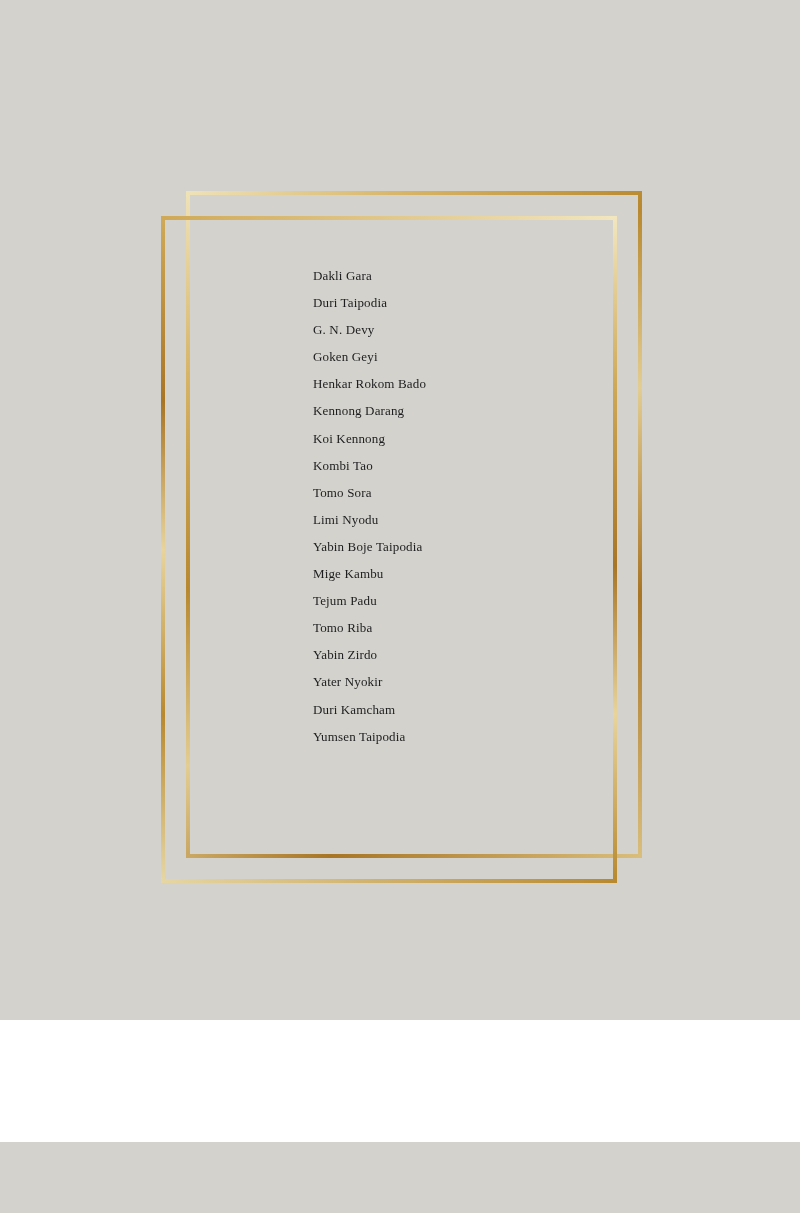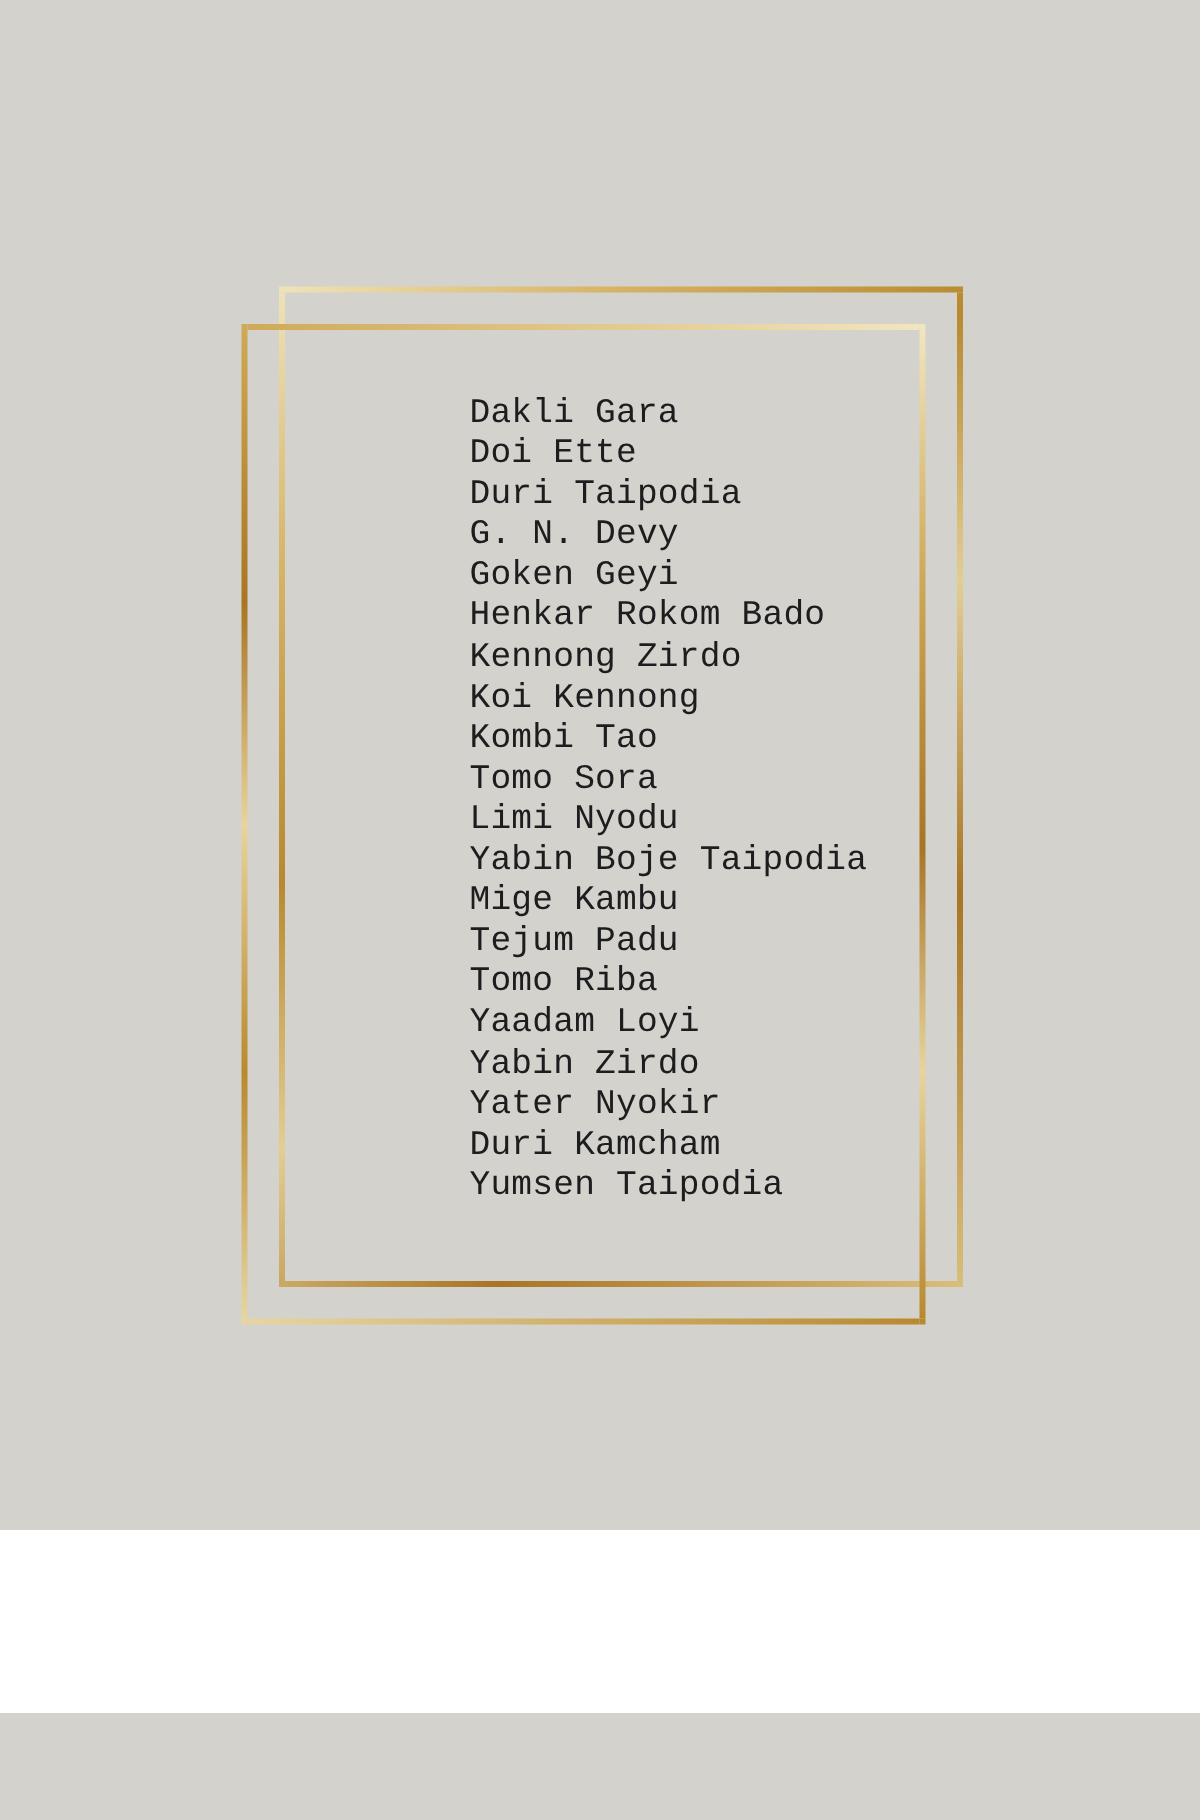--- a/index.html
+++ b/index.html
@@ -56,22 +56,22 @@
   }
 
   
   .names {
     position: absolute;
     left: 313px;
     top: 262px;
     width: 330px;
   }
   .name-line {
-    font-family: Liberation Mono, monospace;
-    font-size: 23px;
+    font-family: Liberation Serif, serif;
+    font-size: 13px;
     line-height: 27.1px;
     color: #1d1d1f;
     letter-spacing: 0.15px;
     white-space: nowrap;
   }
 
   
   .footer {
     position: absolute;
     left: 0;
@@ -95,35 +95,33 @@
 <body>
 
 <div class="page">
 
   <div class="cover-field">
     <div class="frame-back"></div>
     <div class="frame-front"></div>
 
     <div class="names">
       <div class="name-line">Dakli Gara</div>
-      <div class="name-line">Doi Ette</div>
       <div class="name-line">Duri Taipodia</div>
       <div class="name-line">G. N. Devy</div>
       <div class="name-line">Goken Geyi</div>
       <div class="name-line">Henkar Rokom Bado</div>
-      <div class="name-line">Kennong Zirdo</div>
+      <div class="name-line">Kennong Darang</div>
       <div class="name-line">Koi Kennong</div>
       <div class="name-line">Kombi Tao</div>
       <div class="name-line">Tomo Sora</div>
       <div class="name-line">Limi Nyodu</div>
       <div class="name-line">Yabin Boje Taipodia</div>
       <div class="name-line">Mige Kambu</div>
       <div class="name-line">Tejum Padu</div>
       <div class="name-line">Tomo Riba</div>
-      <div class="name-line">Yaadam Loyi</div>
       <div class="name-line">Yabin Zirdo</div>
       <div class="name-line">Yater Nyokir</div>
       <div class="name-line">Duri Kamcham</div>
       <div class="name-line">Yumsen Taipodia</div>
     </div>
   </div>
 
   <div class="footer">
 
     

